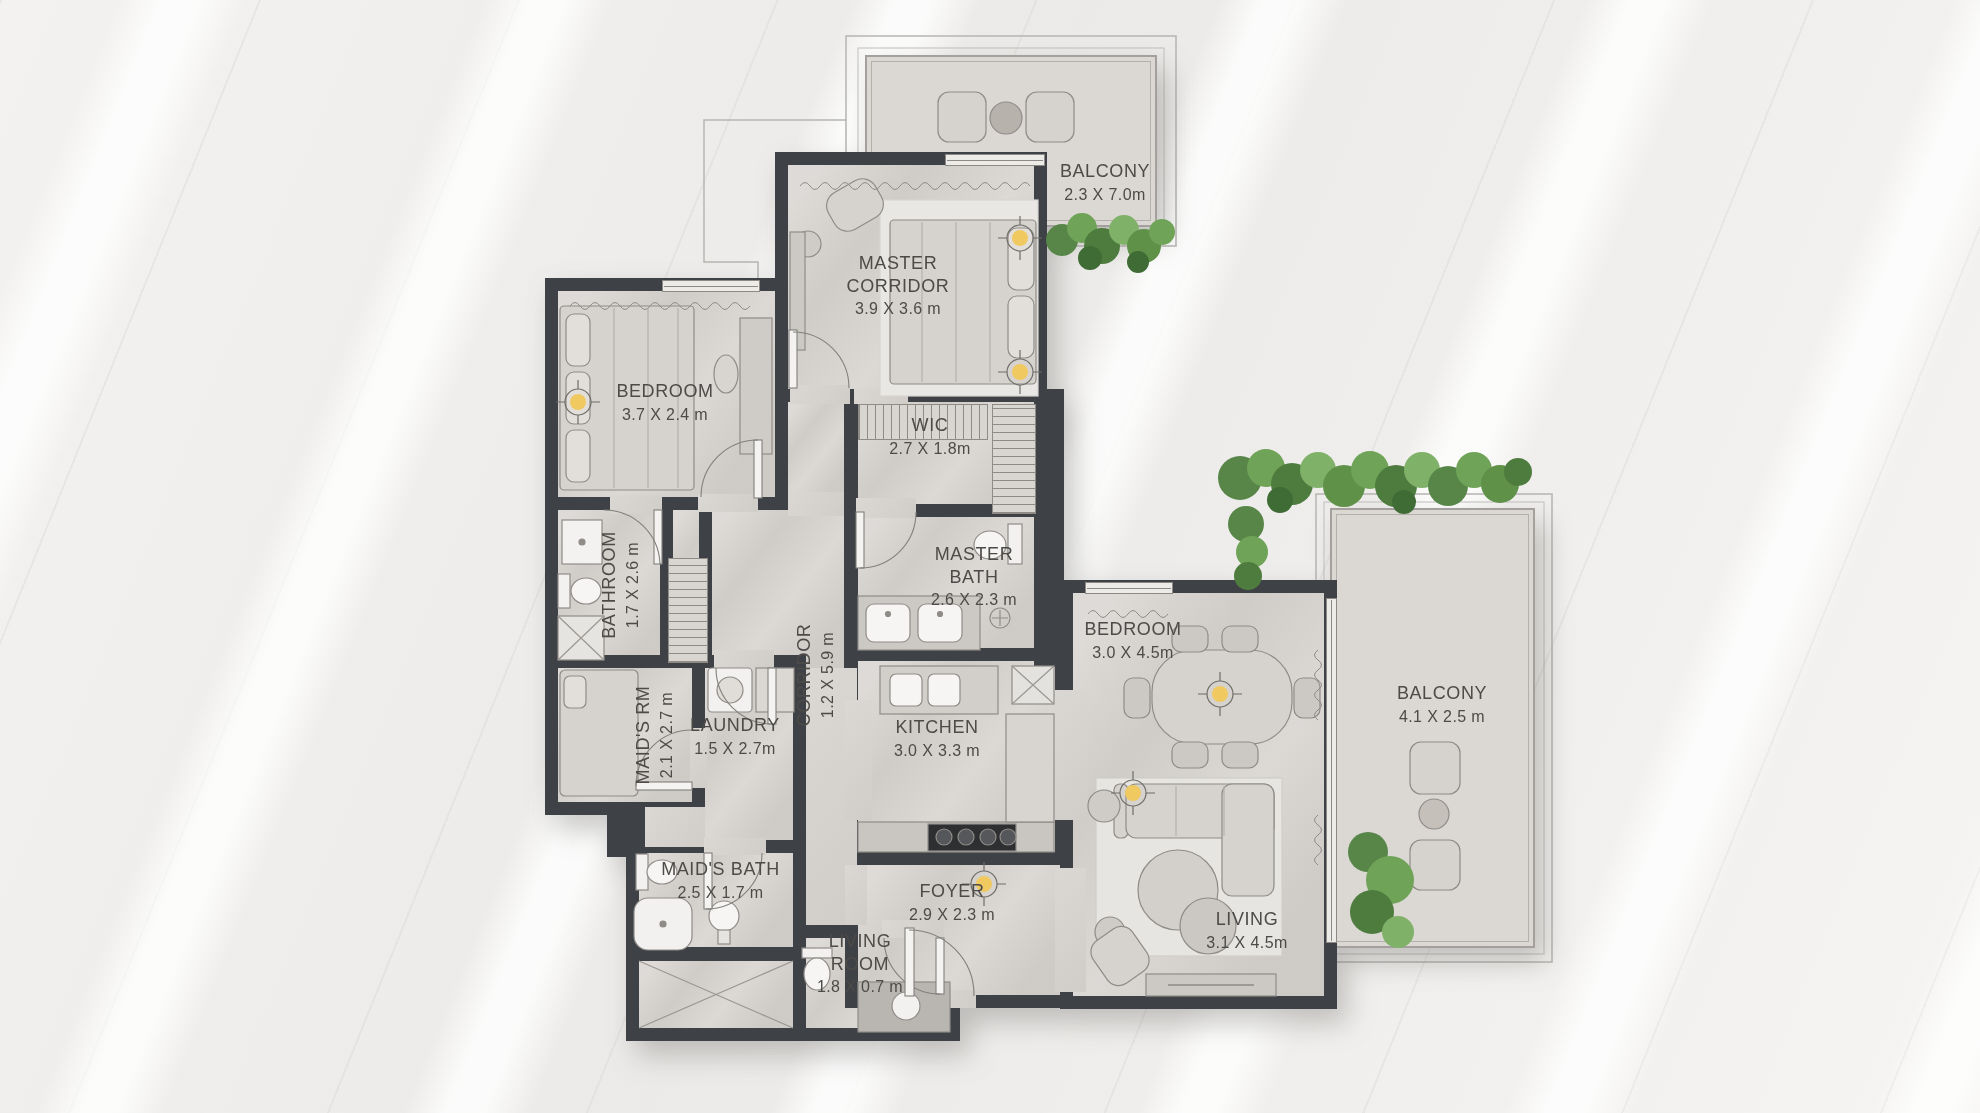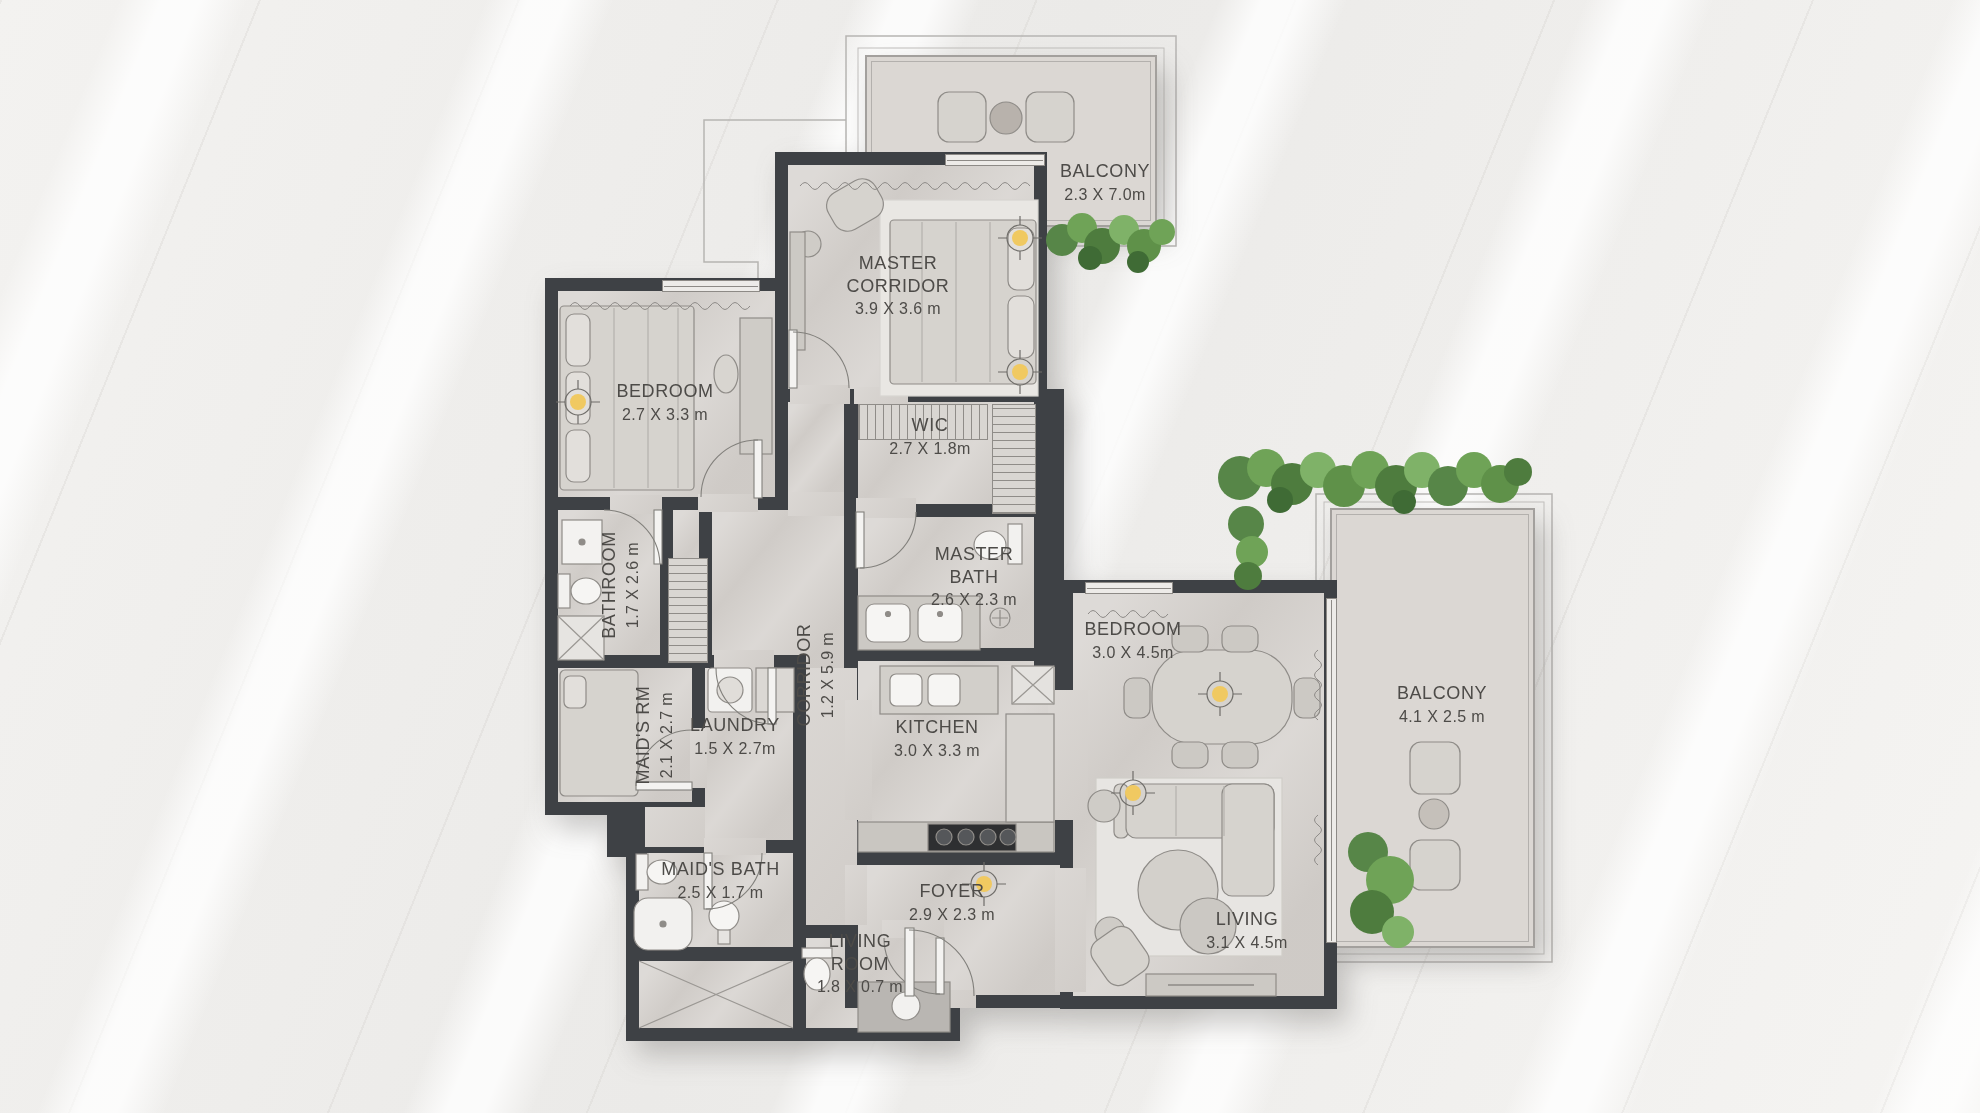--- a/index.html
+++ b/index.html
@@ -312,21 +312,21 @@
 <div class="lbl" style="left:1040px;top:160px;width:130px">
   <span class="nm">BALCONY</span>
   <span class="dm">2.3 X 7.0m</span>
 </div>
 <div class="lbl" style="left:808px;top:252px;width:180px">
   <span class="nm" style="max-width:125px">MASTER CORRIDOR</span>
   <span class="dm">3.9 X 3.6 m</span>
 </div>
 <div class="lbl" style="left:575px;top:380px;width:180px">
   <span class="nm">BEDROOM</span>
-  <span class="dm">2.7 X 3.3 m</span>
+  <span class="dm">3.7 X 2.4 m</span>
 </div>
 <div class="lbl" style="left:870px;top:414px;width:120px">
   <span class="nm">WIC</span>
   <span class="dm">2.7 X 1.8m</span>
 </div>
 <div class="lbl vert" style="left:545px;top:563px;width:150px;height:44px">
   <span class="nm">BATHROOM</span>
   <span class="dm">1.7 X 2.6 m</span>
 </div>
 <div class="lbl" style="left:894px;top:543px;width:160px">

